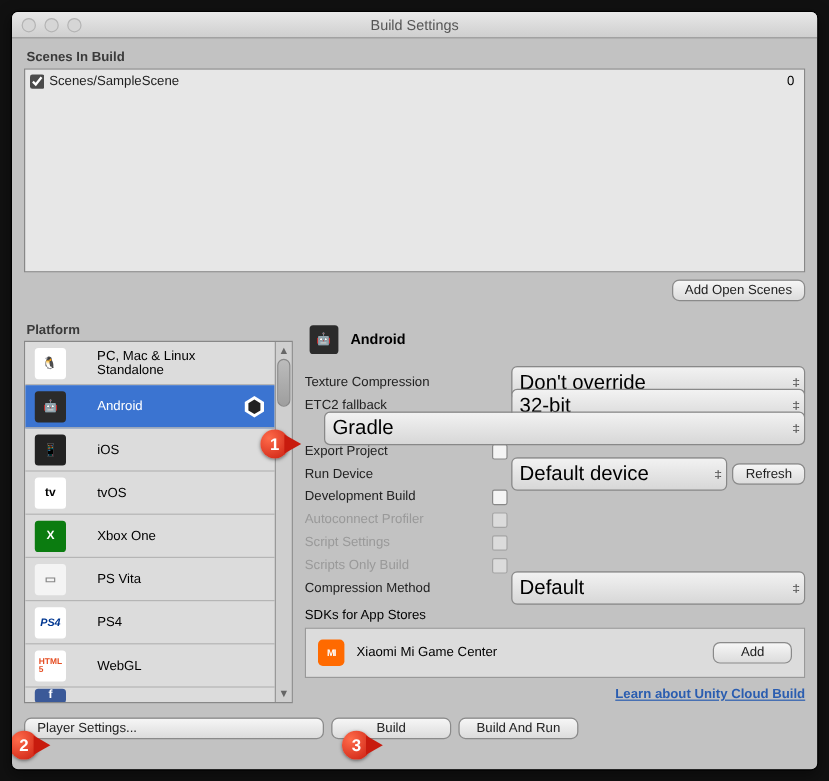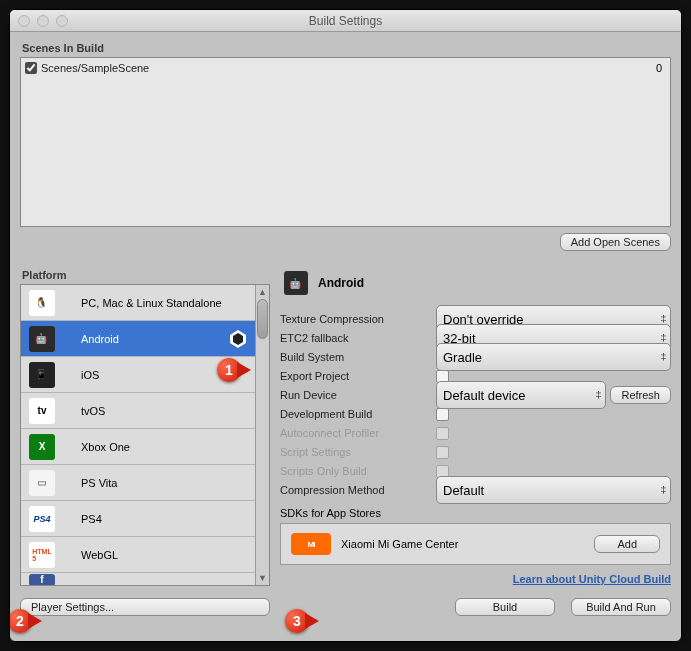--- a/index.html
+++ b/index.html
@@ -11,51 +11,51 @@
   .content { padding: 6px 10px 10px 10px; }
   .section-label { font-size: 11px; font-weight: bold; color: #3a3a3a; margin: 4px 0 3px 2px; }
   .scenes-box { border: 1px solid #888; background: #e7e7e7; height: 170px; position: relative; padding: 4px; }
   .scene-row { display: flex; align-items: center; gap: 4px; font-size: 11px; color: #222; }
   .scene-row input[type=checkbox]{ width:12px; height:12px; accent-color:#4a4a4a; }
   .scene-index { position: absolute; right: 8px; top: 4px; font-size: 11px; }
   .add-row { display: flex; justify-content: flex-end; margin-top: 6px; }
   .btn { background: linear-gradient(#f6f6f6,#dcdcdc); border: 1px solid #8a8a8a; border-radius: 6px; padding: 2px 10px; font-size: 11px; color: #222; cursor: pointer; white-space: nowrap; height: 18px; display:inline-flex; align-items:center; }
   .btn:disabled { color: #999; }
   .lower { display: flex; gap: 10px; margin-top: 14px; }
-  .plat-col { width: 250px; }
+  .plat-col { width: 224px; }
   .plat-list-wrap { border:1px solid #888; height:302px; display:flex; background:#c2c2c2;}
   .plat-list { flex:1; background: #dcdcdc; overflow:hidden;}
   .plat-scroll { width:14px; background:#cfcfcf; border-left:1px solid #999; position:relative;}
   .plat-scroll::before{content:'▲'; position:absolute; top:2px; left:2px; font-size:9px; color:#666;}
   .plat-scroll::after{content:'▼'; position:absolute; bottom:2px; left:2px; font-size:9px; color:#666;}
   .plat-thumb{ position:absolute; top:14px; left:1px; right:1px; height:40px; background:linear-gradient(#bcbcbc,#9e9e9e); border-radius:6px; border:1px solid #888;}
   .plat-item { height:36px; display:flex; align-items:center; gap:8px; padding:0 8px; border-bottom:1px solid #b5b5b5; position:relative;}
   .plat-item.sel { background:#3b74d1; color:#fff; }
   .plat-icon { width:26px; height:26px; display:flex; align-items:center; justify-content:center; font-size:10px; font-weight:bold; color:#fff; border-radius:3px; }
   .unity-badge { position:absolute; right:6px; width:22px; height:22px; display:flex; align-items:center; justify-content:center;}
   .plat-label{font-size:11px;padding-left:18px;}
 
   .detail-col { flex:1; }
   .detail-head { display:flex; align-items:center; gap:10px; margin:6px 0 14px 4px;}
   .detail-head .plat-icon{width:24px;height:24px;}
   .detail-head span{font-weight:bold; font-size:12px;}
   .opt-row { display:flex; align-items:center; height:20px; margin-bottom:-1px;}
   .opt-label { width:156px; font-size:11px; color:#222; }
   .opt-label.dim { color:#999; }
-  .select { flex:1; background:linear-gradient(#f2f2f2,#d7d7d7); border:1px solid #888; border-radius:5px; padding:1px 16px 1px 6px; font-size:13px; position:relative; height:28px; display:flex; align-items:center;}
+  .select { flex:1; background:linear-gradient(#f2f2f2,#d7d7d7); border:1px solid #888; border-radius:5px; padding:1px 16px 1px 6px; font-size:17px; position:relative; height:28px; display:flex; align-items:center;margin-left:16px;}
   .select::after{content:'‡'; position:absolute; right:4px; font-size:9px; color:#444; transform:scaleX(1.3);}
   .chk { width:13px; height:13px; border:1px solid #888; background:#f4f4f4; border-radius:2px;}
   .sdk-label{font-weight:normal; font-size:11px; margin-top:8px;}
   .sdk-box{ border:1px solid #999; background:#dcdcdc; padding:8px 10px; display:flex; align-items:center; margin-top:4px; height:42px;}
-  .mi-icon{ width:40px; height:22px; background:#ff6a00; border-radius:4px; display:flex; align-items:center; justify-content:center; color:#fff; font-size:8px; font-weight:bold; letter-spacing:-1px; margin-right:10px;}
+  .mi-icon{ width:22px; height:22px; background:#ff6a00; border-radius:4px; display:flex; align-items:center; justify-content:center; color:#fff; font-size:8px; font-weight:bold; letter-spacing:-1px; margin-right:10px;}
   .sdk-box .btn{ margin-left:auto; padding:2px 22px;}
   .cloud-link{ text-align:right; color:#2a5db0; font-size:11px; margin-top:8px; text-decoration:underline; cursor:pointer;font-weight:bold;}
   .bottom-row{ display:flex; gap:6px; margin-top:12px; align-items:center;}
   .bottom-left{ width:250px; display:flex; gap:6px;}
-  .bottom-right{ flex:1; display:flex; gap:16px; justify-content:flex-end;}
+  .bottom-right{ flex:1; display:flex; gap:6px; }
 
   .callout{ position:absolute; width:24px; height:24px; border-radius:50%; background:radial-gradient(circle at 30% 30%,#ff6b4a,#c81b0e); color:#fff; display:flex; align-items:center; justify-content:center; font-weight:bold; font-size:14px; box-shadow:0 1px 3px rgba(0,0,0,.5);}
   .callout::before{content:''; position:absolute; left:100%; top:50%; transform:translateY(-50%); border:8px solid transparent; border-left:14px solid #c81b0e; margin-left:-4px;}
   #c1{ left:207px; top:348px; }
   #c2{ left:-2px; bottom:8px; }
   #c3{ left:275px; bottom:8px; }
 
   .icon-pc{background:#fff;}
   .icon-android{background:#2b2b2b;}
   .icon-ios{background:#222;}
@@ -151,21 +151,20 @@
 
         <div class="opt-row">
             <div class="opt-label">Texture Compression</div>
             <div class="select">Don't override</div>
           </div>
         <div class="opt-row">
             <div class="opt-label">ETC2 fallback</div>
             <div class="select">32-bit</div>
           </div>
         <div class="opt-row">
-            <div class="opt-label">Build System</div>
             <div class="select">Gradle</div>
           </div>
         <div class="opt-row">
             <div class="opt-label">Export Project</div>
             <div class="chk"></div>
           </div>
         <div class="opt-row">
             <div class="opt-label">Run Device</div>
             <div class="select" style="flex:1">Default device</div>
             <button class="btn" style="margin-left:4px">Refresh</button>

